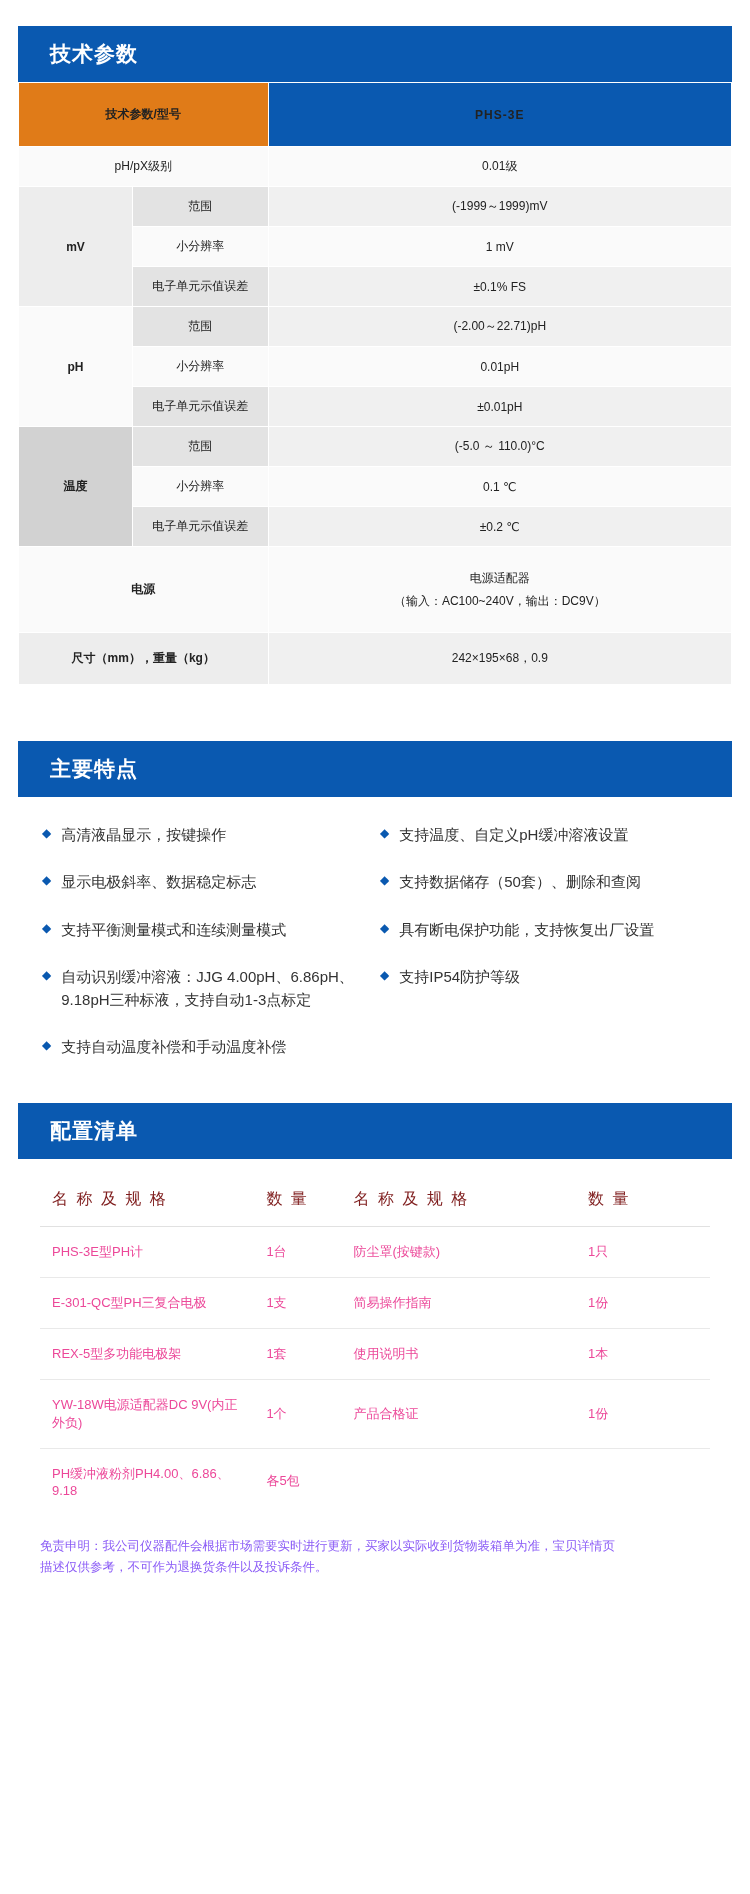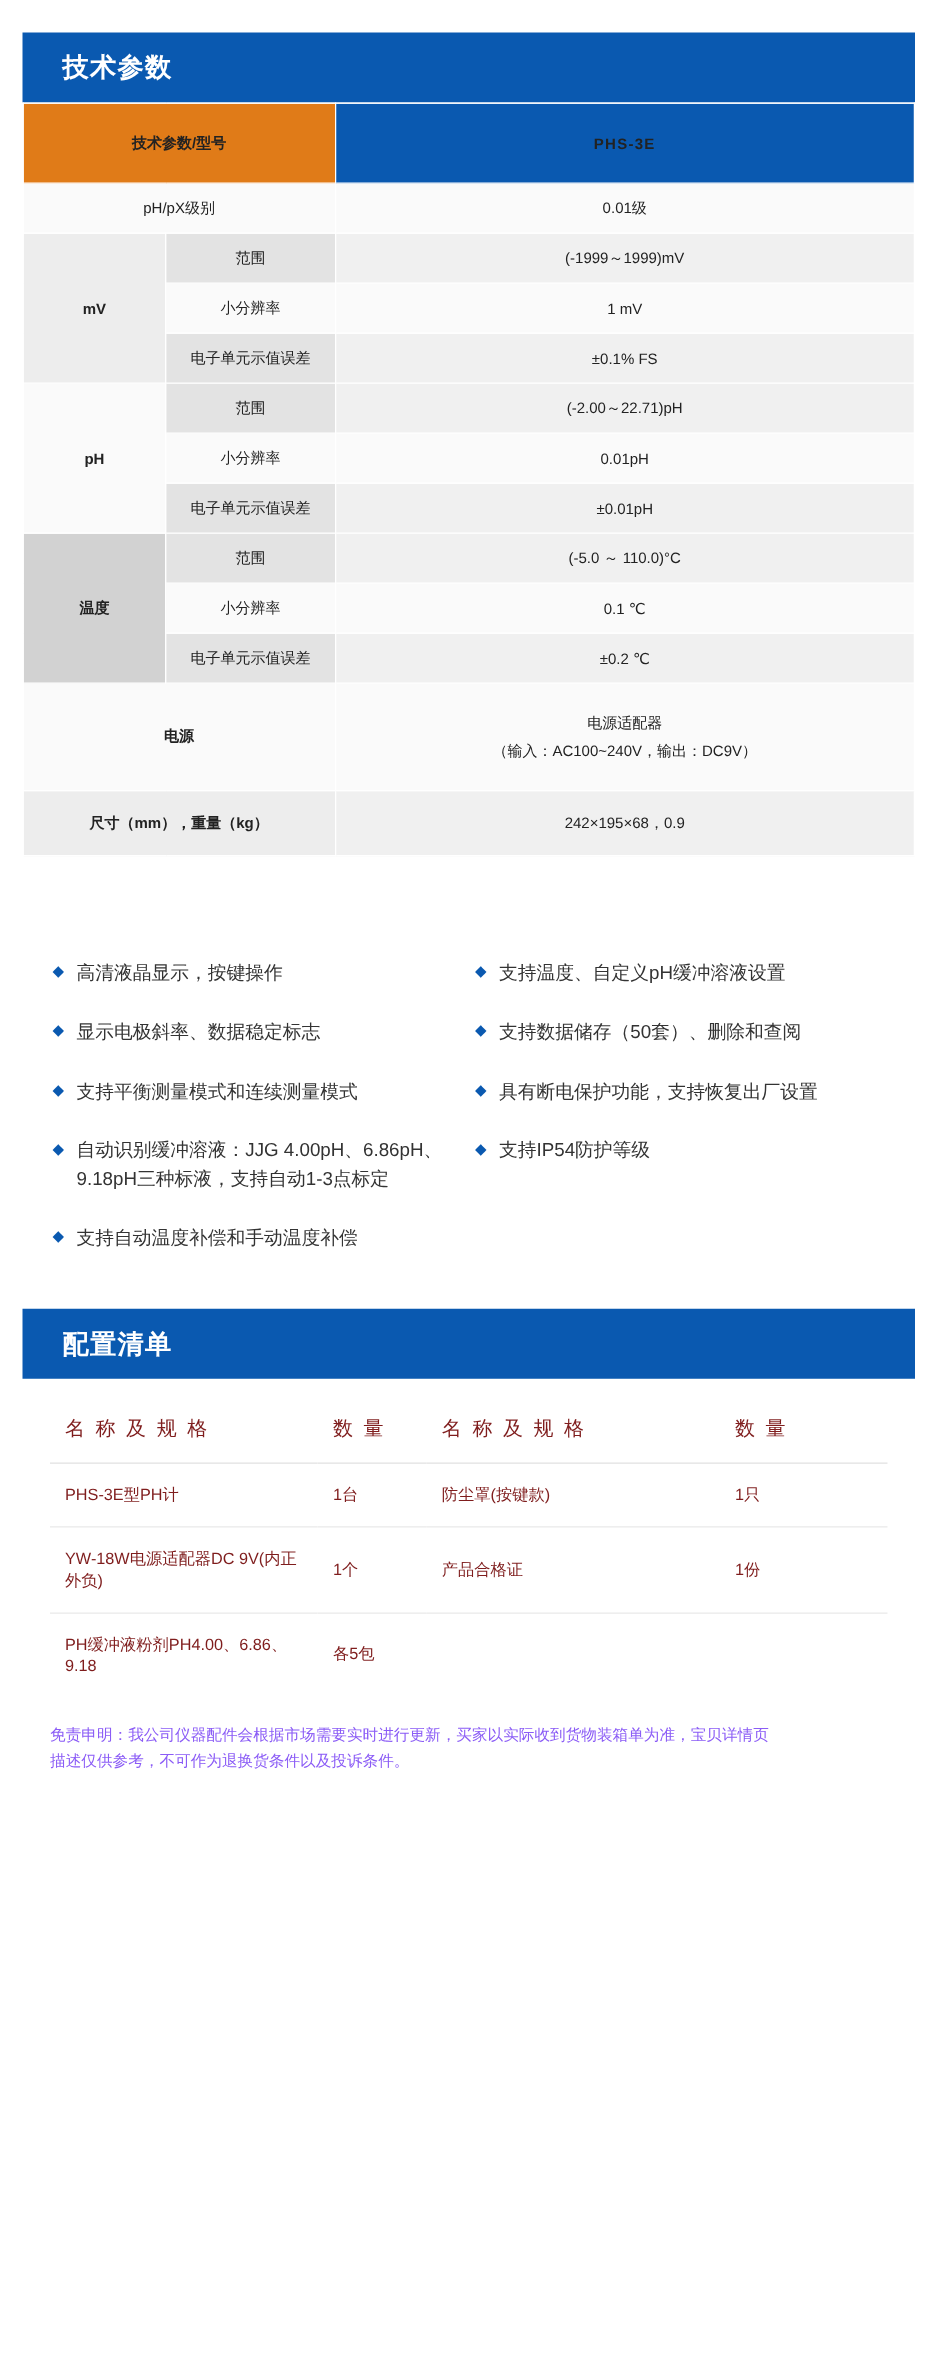--- a/index.html
+++ b/index.html
@@ -107,21 +107,21 @@
     font-size: 16px;
     font-weight: normal;
     color: #7f1d1d;
     text-align: left;
     padding: 16px 6px 16px 12px;
     border-bottom: 1px solid #e1e1e1;
     letter-spacing: 2px;
   }
   table.conf td {
     font-size: 13px;
-    color: #7f1d1d;
+    color: #ec4899;
     text-align: left;
     padding: 16px 6px 16px 12px;
     border-bottom: 1px solid #e9e9e9;
   }
   table.conf th.qty, table.conf td.qty { text-align: left; }
   table.conf tr.last td { border-bottom: none; }
 
   
   .disclaimer {
     margin: 10px 18px 26px 18px;
@@ -215,20 +215,23 @@
         <tr>
           <td class="bg-lt grp" colspan="2" style="height:52px">尺寸（mm），重量（kg）</td>
           <td class="bg-gy">242×195×68，0.9</td>
         </tr>
       </tbody>
     </table>
   </div>
 
   <div class="gap-lg"></div>
 
+  <div class="section-bar">
+    <span>主要特点</span>
+  </div>
 
   <div class="features">
     <div class="fcol">
       <div class="fitem">
         <span class="dia">◆</span>
         <span>高清液晶显示，按键操作</span>
       </div>
       <div class="fitem">
         <span class="dia">◆</span>
         <span>显示电极斜率、数据稳定标志</span>
@@ -287,20 +290,32 @@
         </tr>
       </thead>
       <tbody>
         <tr>
           <td>PHS-3E型PH计</td>
           <td class="qty">1台</td>
           <td>防尘罩(按键款)</td>
           <td class="qty">1只</td>
         </tr>
         <tr>
+          <td>E-301-QC型PH三复合电极</td>
+          <td class="qty">1支</td>
+          <td>简易操作指南</td>
+          <td class="qty">1份</td>
+        </tr>
+        <tr>
+          <td>REX-5型多功能电极架</td>
+          <td class="qty">1套</td>
+          <td>使用说明书</td>
+          <td class="qty">1本</td>
+        </tr>
+        <tr>
           <td>YW-18W电源适配器DC 9V(内正外负)</td>
           <td class="qty">1个</td>
           <td>产品合格证</td>
           <td class="qty">1份</td>
         </tr>
         <tr class="last">
           <td>PH缓冲液粉剂PH4.00、6.86、9.18</td>
           <td class="qty">各5包</td>
           <td></td>
           <td class="qty"></td>

